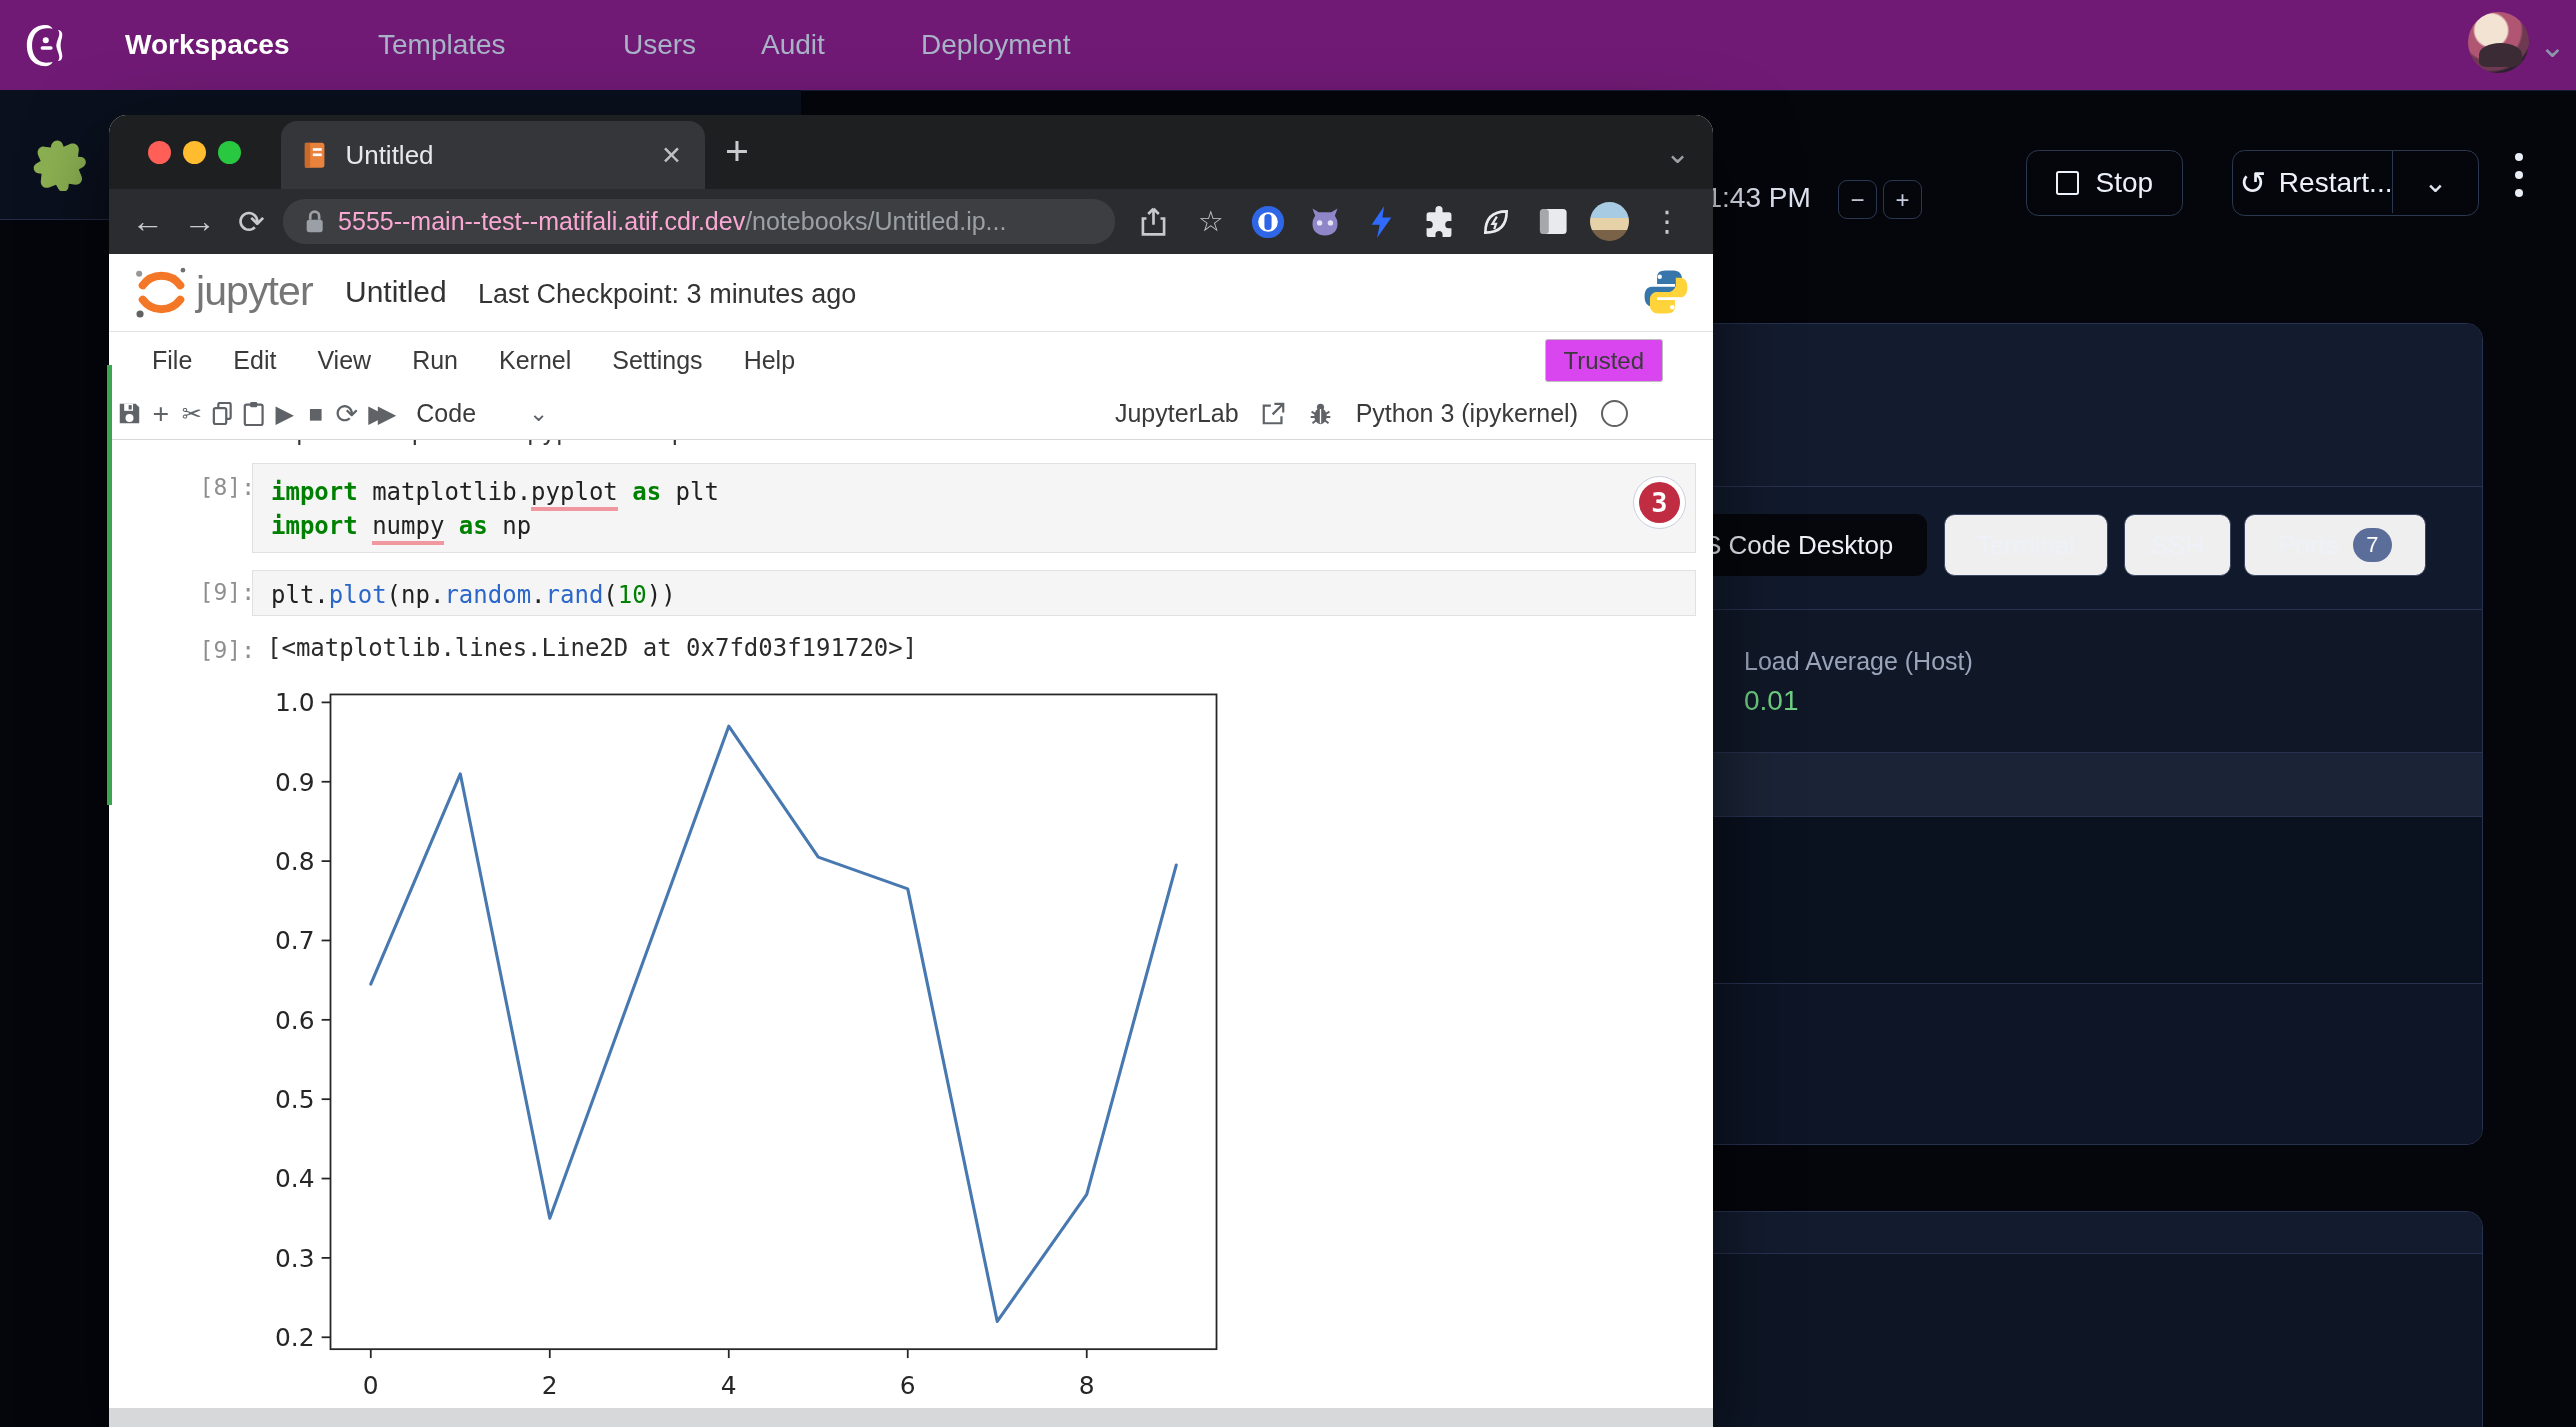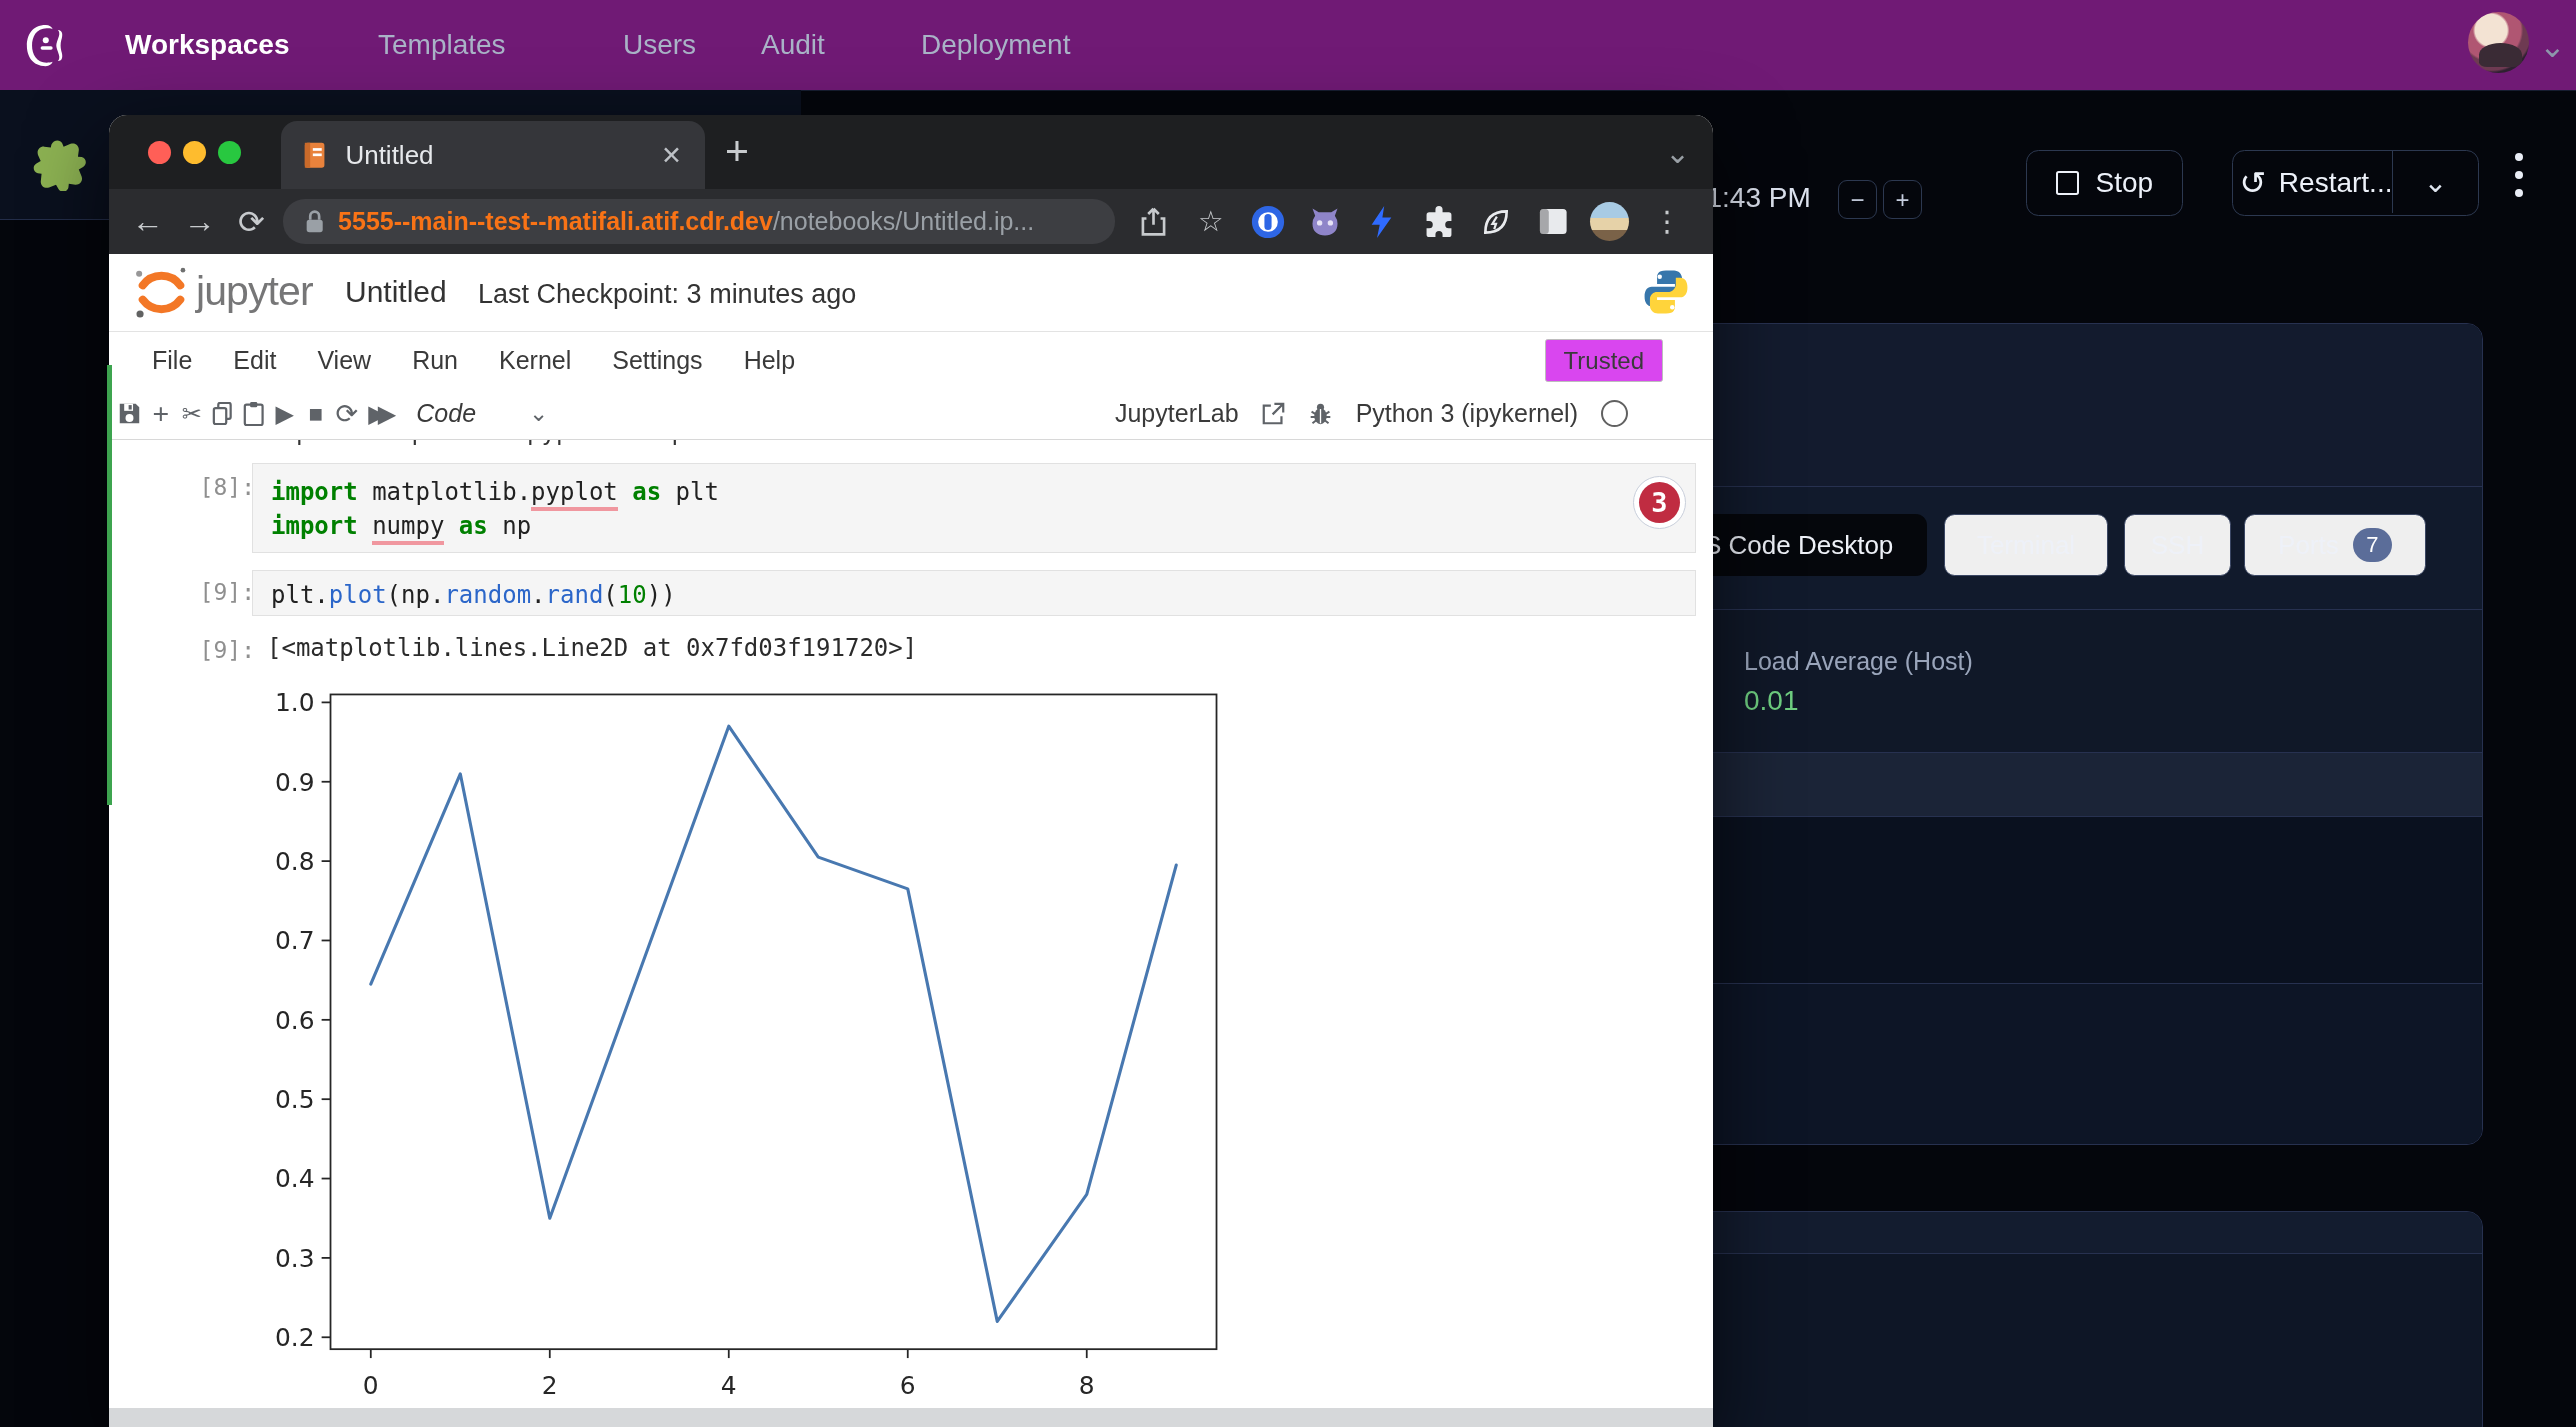--- a/index.html
+++ b/index.html
@@ -85,21 +85,21 @@
   .tab-title{margin-left:16px;font-size:26px;color:#e6e8eb;}
   .tab-close{margin-left:auto;margin-right:23px;color:#bdc1c6;font-size:25px;cursor:pointer;}
   .newtab{position:absolute;left:616px;top:12.5px;color:#c8cbce;font-size:41px;font-weight:300;cursor:pointer;}
   .tab-search{position:absolute;left:1556px;top:19.6px;color:#9aa0a6;font-size:30px;cursor:pointer;}
 
   .btoolbar{position:relative;height:65px;background:#2b2c2f;display:flex;align-items:center;}
   .nav-glyph{color:#c7cacd;font-size:32px;width:52px;text-align:center;cursor:pointer;}
   .url-pill{margin-left:5.3px;width:832px;height:45px;border-radius:22px;background:#3d3e42;
             display:flex;align-items:center;overflow:hidden;white-space:nowrap;}
   .lock{margin:0 12.5px 0 21.4px;}
-  .url-host{font-size:25px;color:#f97316;font-weight:bold;}
+  .url-host{font-size:25px;color:#f9a8d4;}
   .url-path{font-size:25px;color:#9aa0a6;}
   .bt-icons{display:flex;align-items:center;margin-left:19.6px;gap:18px;}
   .bt-ic{width:39px;height:39px;display:flex;align-items:center;justify-content:center;cursor:pointer;
          color:#c7cacd;font-size:28.5px;}
   .profile-avatar{width:39px;height:39px;border-radius:50%;
       background:linear-gradient(#a8cbe4 0 40%,#e6d2a8 40% 72%,#7a6248 72% 100%);}
 
   
   .jpage{position:relative;height:1174px;background:#fff;color:#333;}
   .jheader{position:relative;height:77px;border-bottom:0.9px solid #e3e3e3;}
@@ -108,21 +108,21 @@
   .jtitle{position:absolute;left:236px;top:21.4px;font-size:30px;color:#333;}
   .jcheckpoint{position:absolute;left:369px;top:25px;font-size:27px;color:#333;}
   .py-icon{position:absolute;left:1532px;top:12.5px;width:50px;height:50px;}
   .jmenu{position:relative;height:56px;display:flex;align-items:center;padding-left:43px;gap:41px;}
   .jmenu-item{font-size:25px;color:#3a3a3a;cursor:pointer;}
   .trusted-btn{position:absolute;right:50px;top:7.1px;height:41px;padding:0 18px;border:0.9px solid #bdbdbd;
       border-radius:2.7px;background:#d946ef;font-size:24px;color:#3a3a3a;display:flex;align-items:center;}
   .jtoolbar{position:relative;height:51px;border-bottom:0.9px solid #d8d8d8;display:flex;align-items:center;
       padding-left:5.3px;color:#5f6368;}
   .jt-ic{width:31px;height:36px;display:flex;align-items:center;justify-content:center;font-size:24px;cursor:pointer;}
-  .jt-code{margin-left:23px;font-size:25px;color:#3a3a3a;cursor:pointer;font-style:italic;}
+  .jt-code{margin-left:23px;font-size:25px;color:#3a3a3a;cursor:pointer;}
   .jt-chev{margin-left:53px;font-size:23px;cursor:pointer;}
   .jt-right{margin-left:auto;display:flex;align-items:center;gap:23px;padding-right:85px;}
   .jt-lab{font-size:25px;color:#3a3a3a;cursor:pointer;}
   .kernel-name{font-size:25px;color:#3a3a3a;}
   .kernel-status{width:23px;height:23px;border:2.7px solid #616161;border-radius:50%;}
 
   .jcontent{position:relative;height:971px;overflow:hidden;
       font-family:"DejaVu Sans Mono",monospace;}
   .frag{position:absolute;left:158px;top:-23px;font-size:24px;color:#333;line-height:30px;}
   .prompt{position:absolute;width:75px;text-align:right;font-size:23px;color:#8f8f8f;}

